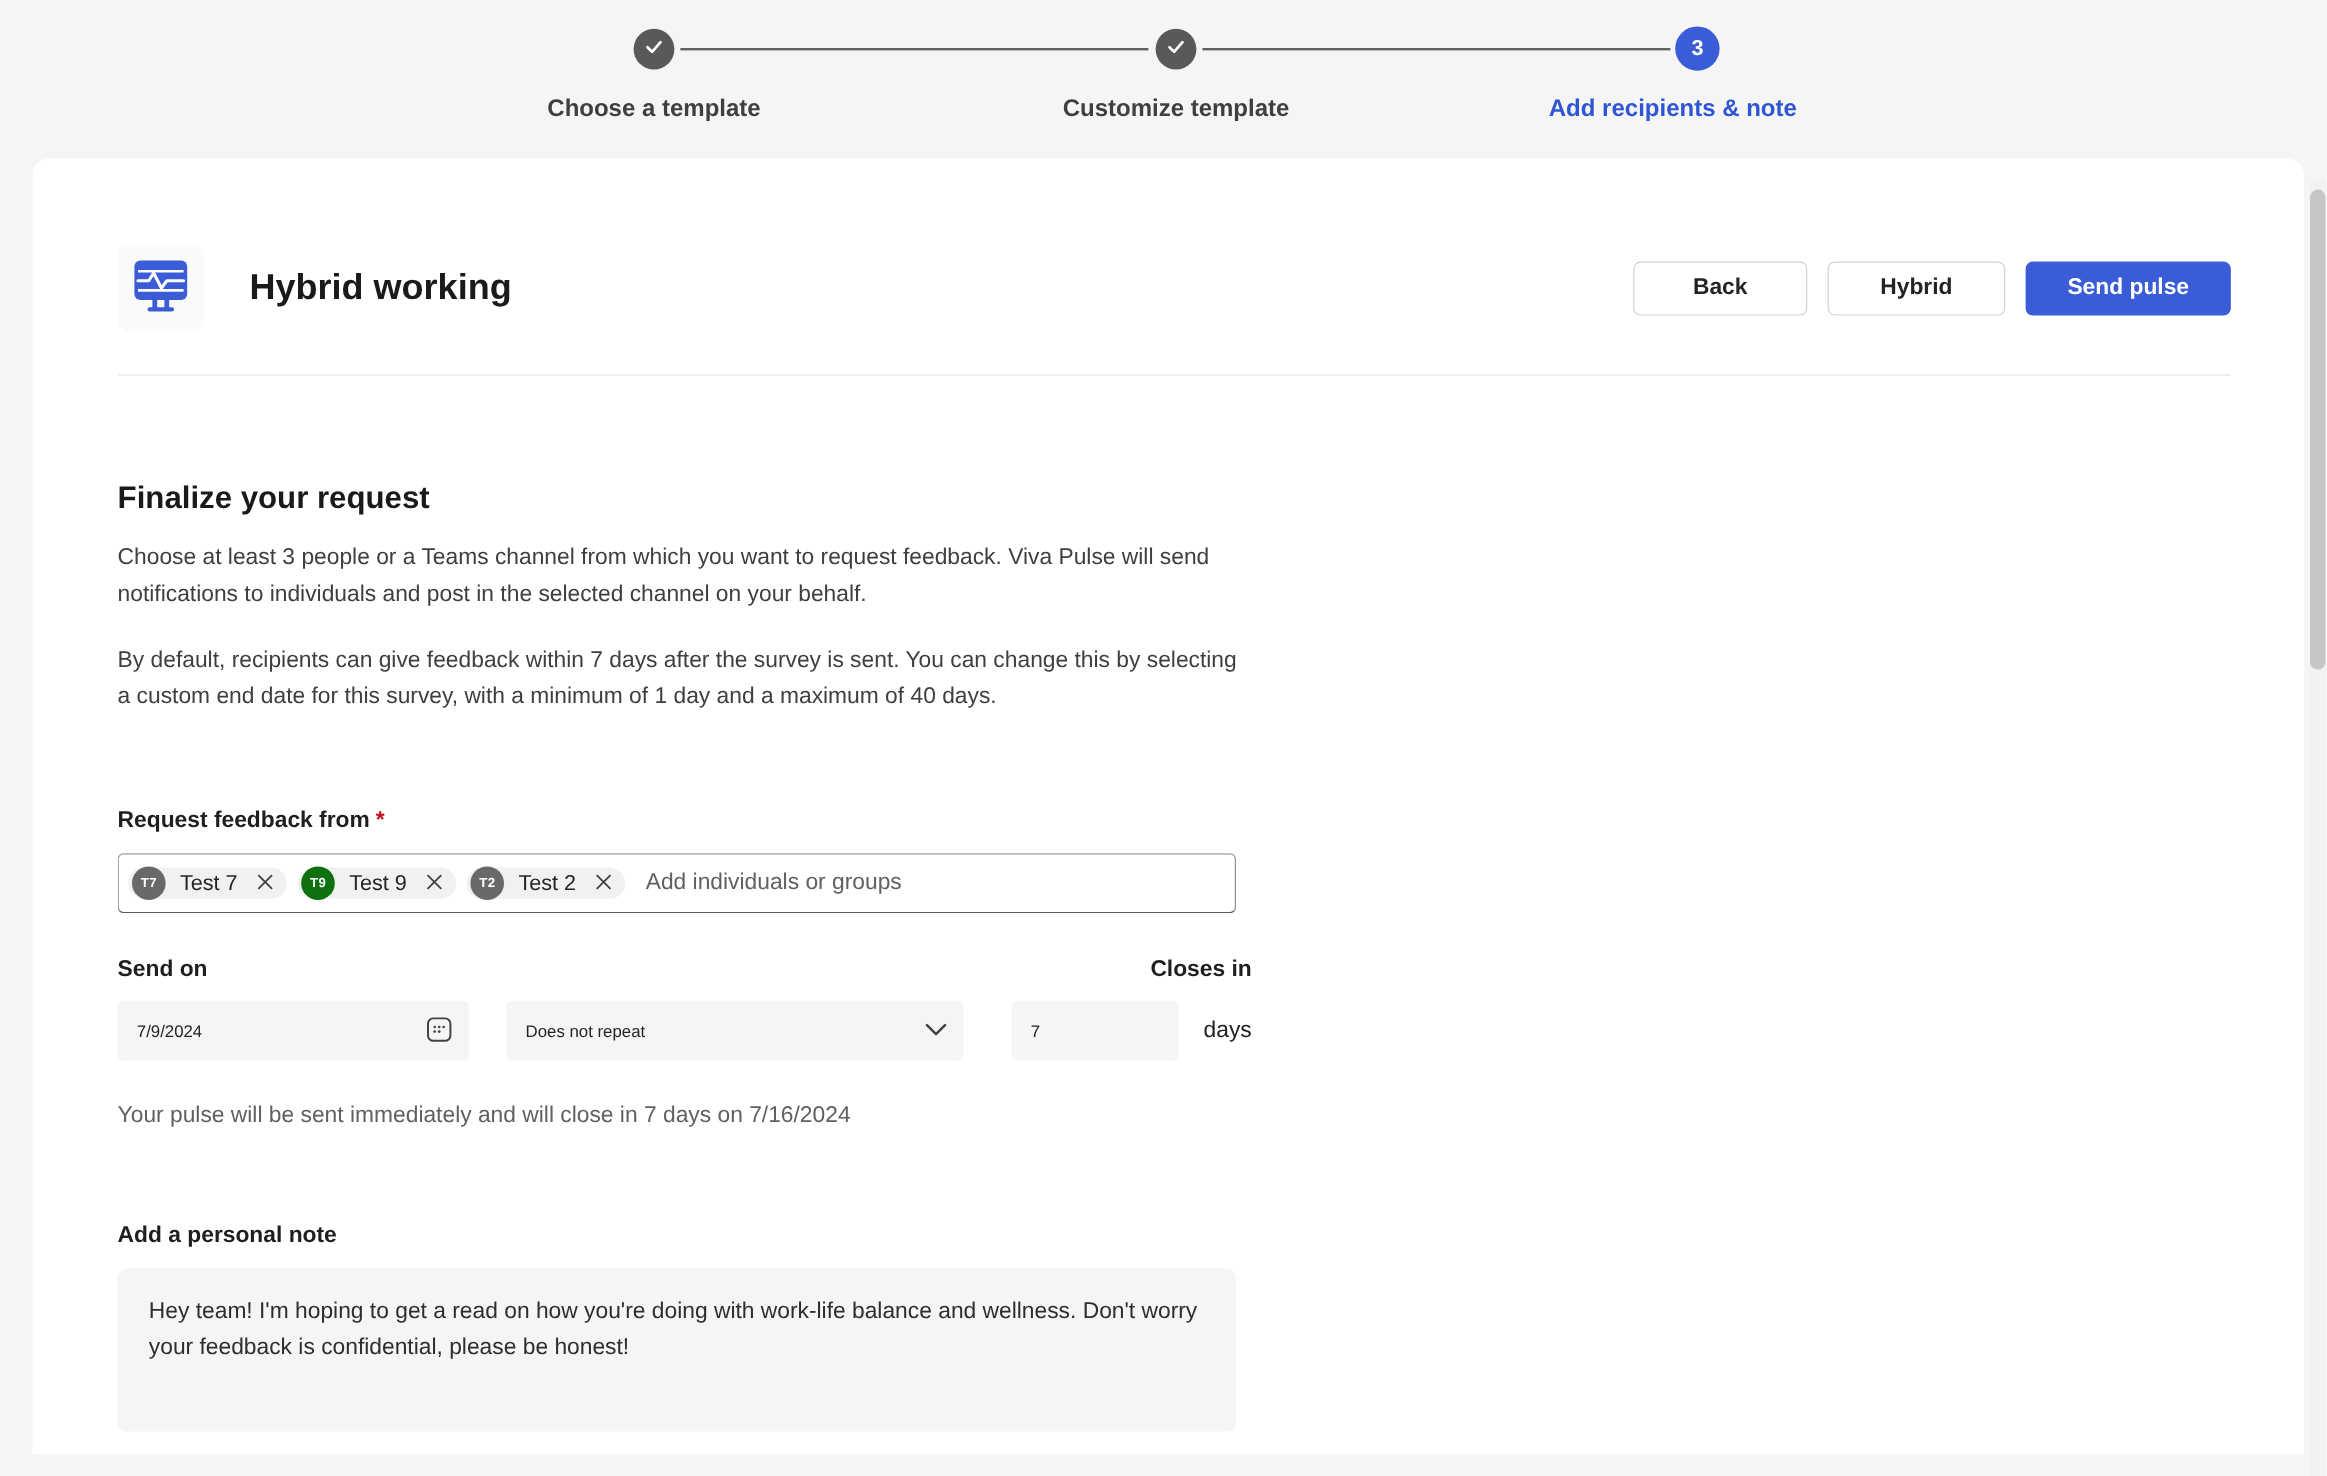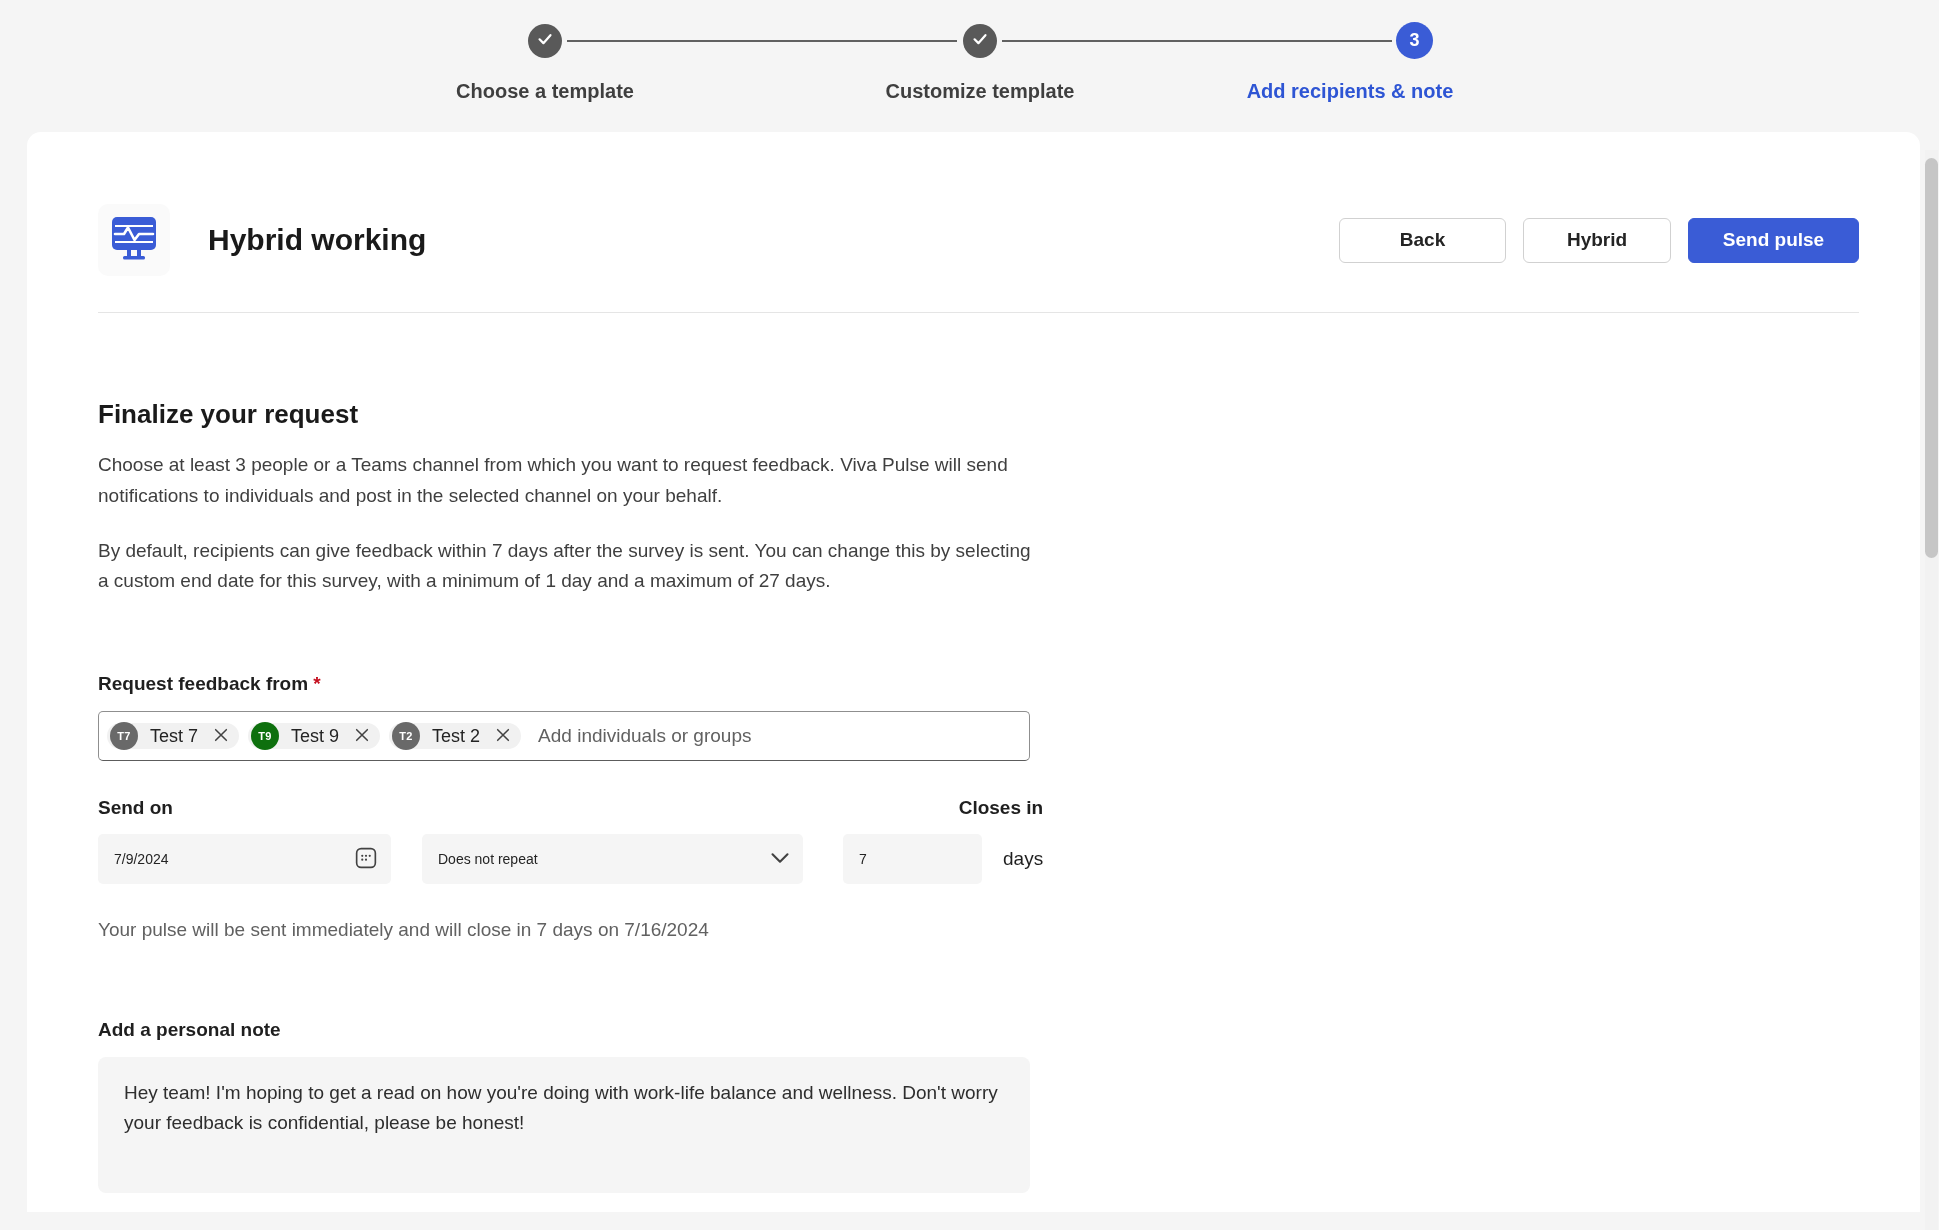--- a/index.html
+++ b/index.html
@@ -21,34 +21,34 @@
   .connector.c1{left:567px;width:390px;}
   .connector.c2{left:1002px;width:390px;}
   .step-circle{position:absolute;top:24px;width:34px;height:34px;border-radius:50%;
     background:var(--step-done);display:flex;align-items:center;justify-content:center;cursor:pointer;}
   .step-circle.active{top:22px;width:37px;height:37px;background:var(--accent);
     color:#fff;font-size:18px;font-weight:700;}
   .step-circle.s1{left:528px;} .step-circle.s2{left:963px;} .step-circle.s3{left:1396px;}
   .step-label{position:absolute;top:80px;transform:translateX(-50%);white-space:nowrap;
     font-size:20px;font-weight:700;color:#3f3f3f;cursor:pointer;}
   .step-label.l1{left:545px;} .step-label.l2{left:980px;}
-  .step-label.l3{left:1350px;color:var(--link);}
+  .step-label.l3{left:1394px;color:var(--link);}
   
   .card{position:absolute;left:27px;top:132px;width:1893px;height:1080px;
     background:#fff;border-radius:14px 14px 0 0;padding:72px 61px 0 71px;}
   .header-row{display:flex;align-items:center;}
   .icon-tile{width:72px;height:72px;border-radius:10px;background:#fafafa;
     display:flex;align-items:center;justify-content:center;flex:0 0 auto;}
   .page-title{font-size:30px;font-weight:700;margin-left:38px;color:#1a1a1a;}
   .header-actions{margin-left:auto;display:flex;gap:17px;}
   .btn{height:45px;border-radius:6px;font-size:19px;font-weight:700;cursor:pointer;
     font-family:"Liberation Sans",sans-serif;display:flex;align-items:center;justify-content:center;}
   .btn.secondary{background:#fff;border:1px solid var(--btn-border);color:#242424;}
   .btn.primary{background:var(--accent);border:1px solid var(--accent);color:#fff;}
-  .btn.w-back{width:167px;} .btn.w-preview{width:148px;} .btn.w-send{width:171px;}
+  .btn.w-back{width:145px;} .btn.w-preview{width:148px;} .btn.w-send{width:171px;}
   .divider{border:none;border-top:1px solid var(--divider);margin-top:36px;}
   
   .section-heading{margin-top:86px;font-size:26px;font-weight:700;color:#1a1a1a;}
   .para{margin-top:20px;max-width:938px;font-size:19px;line-height:1.62;color:var(--text-secondary);}
   .para + .para{margin-top:24px;}
   .field-label{margin-top:76px;font-size:19px;font-weight:700;color:var(--text-primary);}
   .required{color:var(--required);margin-left:5px;font-weight:700;}
   
   .picker{margin-top:16px;width:932px;height:50px;border:1px solid var(--picker-border);
     border-bottom-color:#5c5c5c;border-radius:5px;background:#fff;display:flex;
@@ -134,21 +134,21 @@
       <button class="btn secondary w-back">Back</button>
       <button class="btn secondary w-preview">Hybrid</button>
       <button class="btn primary w-send">Send pulse</button>
     </div>
   </div>
 
   <hr class="divider">
 
   <h2 class="section-heading">Finalize your request</h2>
   <p class="para">Choose at least 3 people or a Teams channel from which you want to request feedback. Viva Pulse will send notifications to individuals and post in the selected channel on your behalf.</p>
-  <p class="para">By default, recipients can give feedback within 7 days after the survey is sent. You can change this by selecting a custom end date for this survey, with a minimum of 1 day and a maximum of 27 days.</p>
+  <p class="para">By default, recipients can give feedback within 7 days after the survey is sent. You can change this by selecting a custom end date for this survey, with a minimum of 1 day and a maximum of 40 days.</p>
 
   <div class="field-label">
     <span>Request feedback from</span><span class="required">*</span>
   </div>
 
   <div class="picker">
     <div class="pill">
       <span class="avatar gray">T7</span>
       <span class="pill-name">Test 7</span>
       <button class="pill-x">

